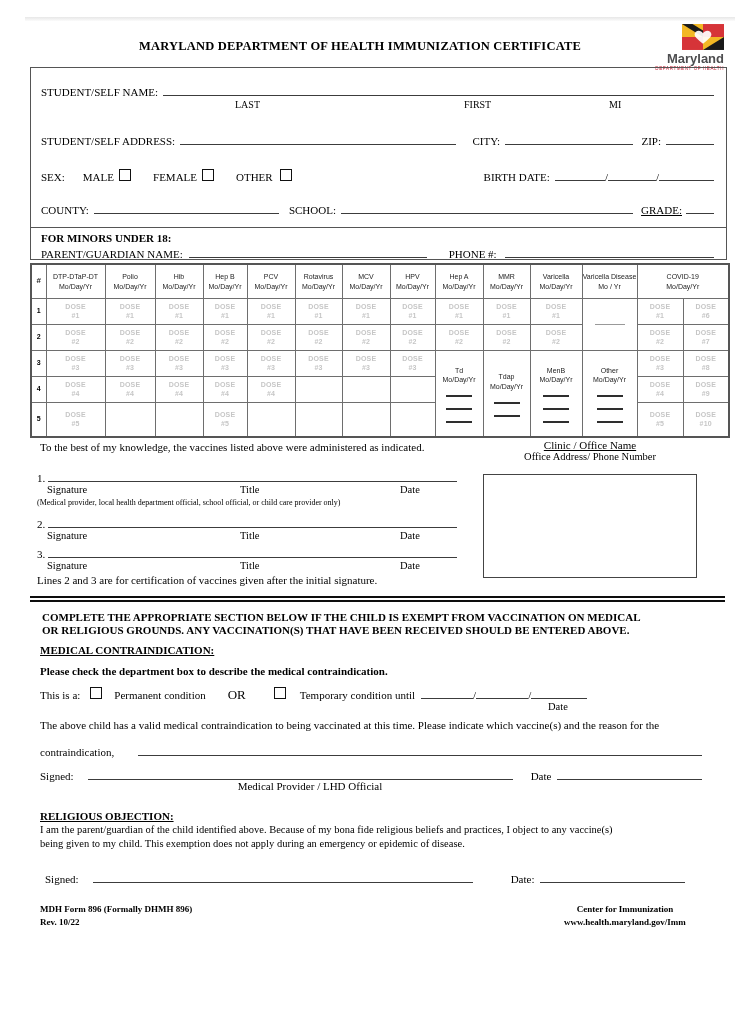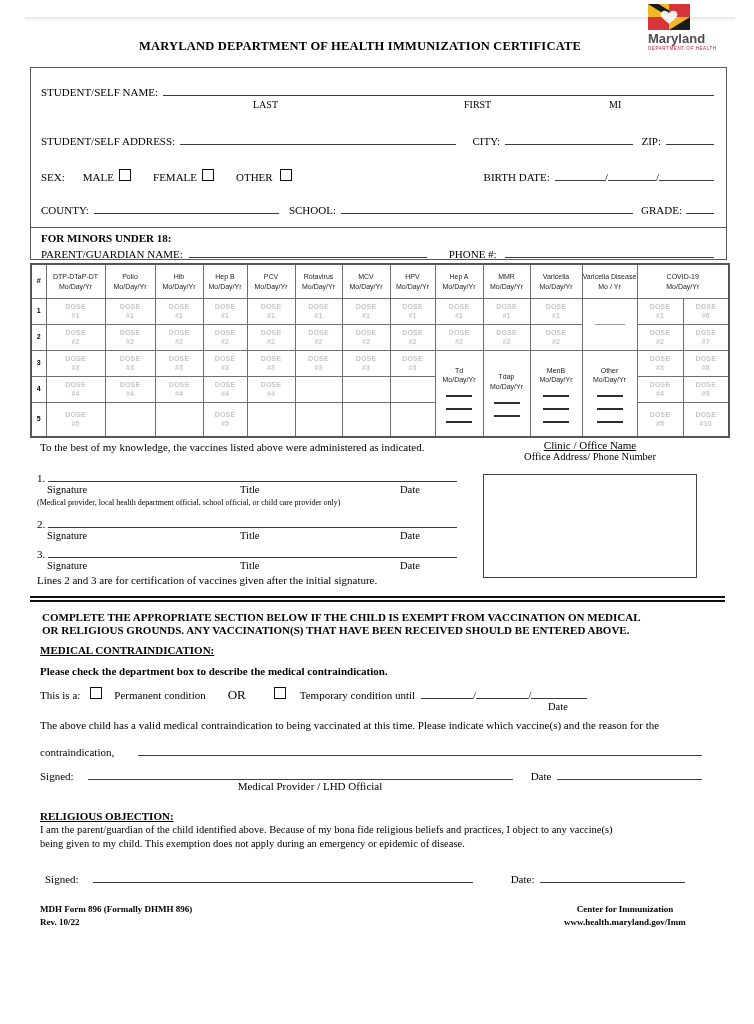--- a/index.html
+++ b/index.html
@@ -41,21 +41,21 @@
 </style>
 </head>
 <body>
 
 <div class="page">
 
   <div class="abs top-shadow"></div>
 
   <div class="abs page-title nowrap" style="left:80px;top:39px;width:560px;text-align:center;">MARYLAND DEPARTMENT OF HEALTH IMMUNIZATION CERTIFICATE</div>
 
-  <div class="abs" style="left:648px;top:4px;width:76px;text-align:left;">
+  <div class="abs" style="left:648px;top:24px;width:76px;text-align:right;">
     <svg width="42" height="26" viewBox="0 0 34 21">
       <rect x="0" y="0" width="17" height="10.5" fill="#1a1a1a"></rect>
       <path d="M0 0 L17 10.5 L0 10.5 Z" fill="#f2b724"></path>
       <path d="M8.5 0 L17 0 L17 5.2 Z" fill="#f2b724"></path>
       <rect x="17" y="0" width="17" height="10.5" fill="#d63438"></rect>
       <rect x="0" y="10.5" width="17" height="10.5" fill="#d63438"></rect>
       <rect x="17" y="10.5" width="17" height="10.5" fill="#1a1a1a"></rect>
       <path d="M17 21 L17 10.5 L34 10.5 Z" fill="#f2b724"></path>
       <path d="M17 7.5 c-1.8-3.4 -6.8-2.5 -6.8 0.9 c0 2.5 3.4 4.3 6.8 7.6 c3.4-3.3 6.8-5.1 6.8-7.6 c0-3.4 -5-4.3 -6.8-0.9 Z" fill="#ffffff" opacity="0.92"></path>
     </svg>
@@ -63,21 +63,21 @@
     <div class="logo-sub">DEPARTMENT OF HEALTH</div>
   </div>
 
   <div class="abs box" style="left:30px;top:67px;width:695px;height:191px;">
 
     <div class="abs flex" style="left:10px;top:15px;right:12px;">
       <span class="nowrap">STUDENT/SELF NAME:</span>
       <span class="fl" style="flex:1;margin-left:5px;"></span>
     </div>
     <div class="abs sublab" style="left:0;top:31px;width:100%;height:14px;">
-      <span class="abs" style="left:222px;">LAST</span>
+      <span class="abs" style="left:204px;">LAST</span>
       <span class="abs" style="left:433px;">FIRST</span>
       <span class="abs" style="left:578px;">MI</span>
     </div>
 
     <div class="abs flex" style="left:10px;top:64px;right:12px;">
       <span class="nowrap">STUDENT/SELF ADDRESS:</span>
       <span class="fl" style="flex:1.55;margin-left:5px;"></span>
       <span class="nowrap" style="margin-left:16px;">CITY:</span>
       <span class="fl" style="flex:0.72;margin-left:5px;"></span>
       <span class="nowrap" style="margin-left:8px;">ZIP:</span>
@@ -98,21 +98,21 @@
       <span class="fl" style="width:48px;"></span>
       <span>/</span>
       <span class="fl" style="width:55px;"></span>
     </div>
 
     <div class="abs flex" style="left:10px;top:133px;right:12px;">
       <span>COUNTY:</span>
       <span class="fl" style="width:185px;margin-left:5px;"></span>
       <span style="margin-left:10px;">SCHOOL:</span>
       <span class="fl" style="flex:1;margin-left:5px;"></span>
-      <span style="margin-left:8px;">GRADE:</span>
+      <span style="margin-left:8px;text-decoration:underline;">GRADE:</span>
       <span class="fl" style="width:28px;margin-left:4px;"></span>
     </div>
 
     <div class="abs" style="left:0;top:159px;width:100%;border-top:1.6px solid #555;"></div>
 
     <div class="abs b" style="left:10px;top:164px;">FOR MINORS UNDER 18:</div>
 
     <div class="abs flex" style="left:10px;top:177px;right:12px;">
       <span>PARENT/GUARDIAN NAME:</span>
       <span class="fl" style="width:238px;margin-left:6px;"></span>

